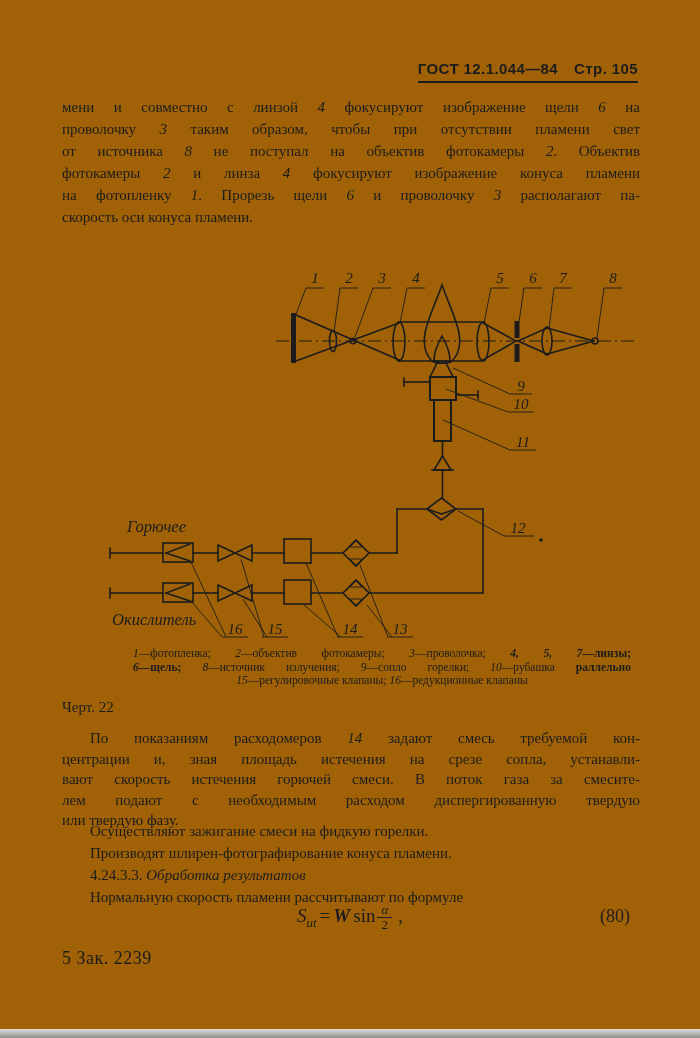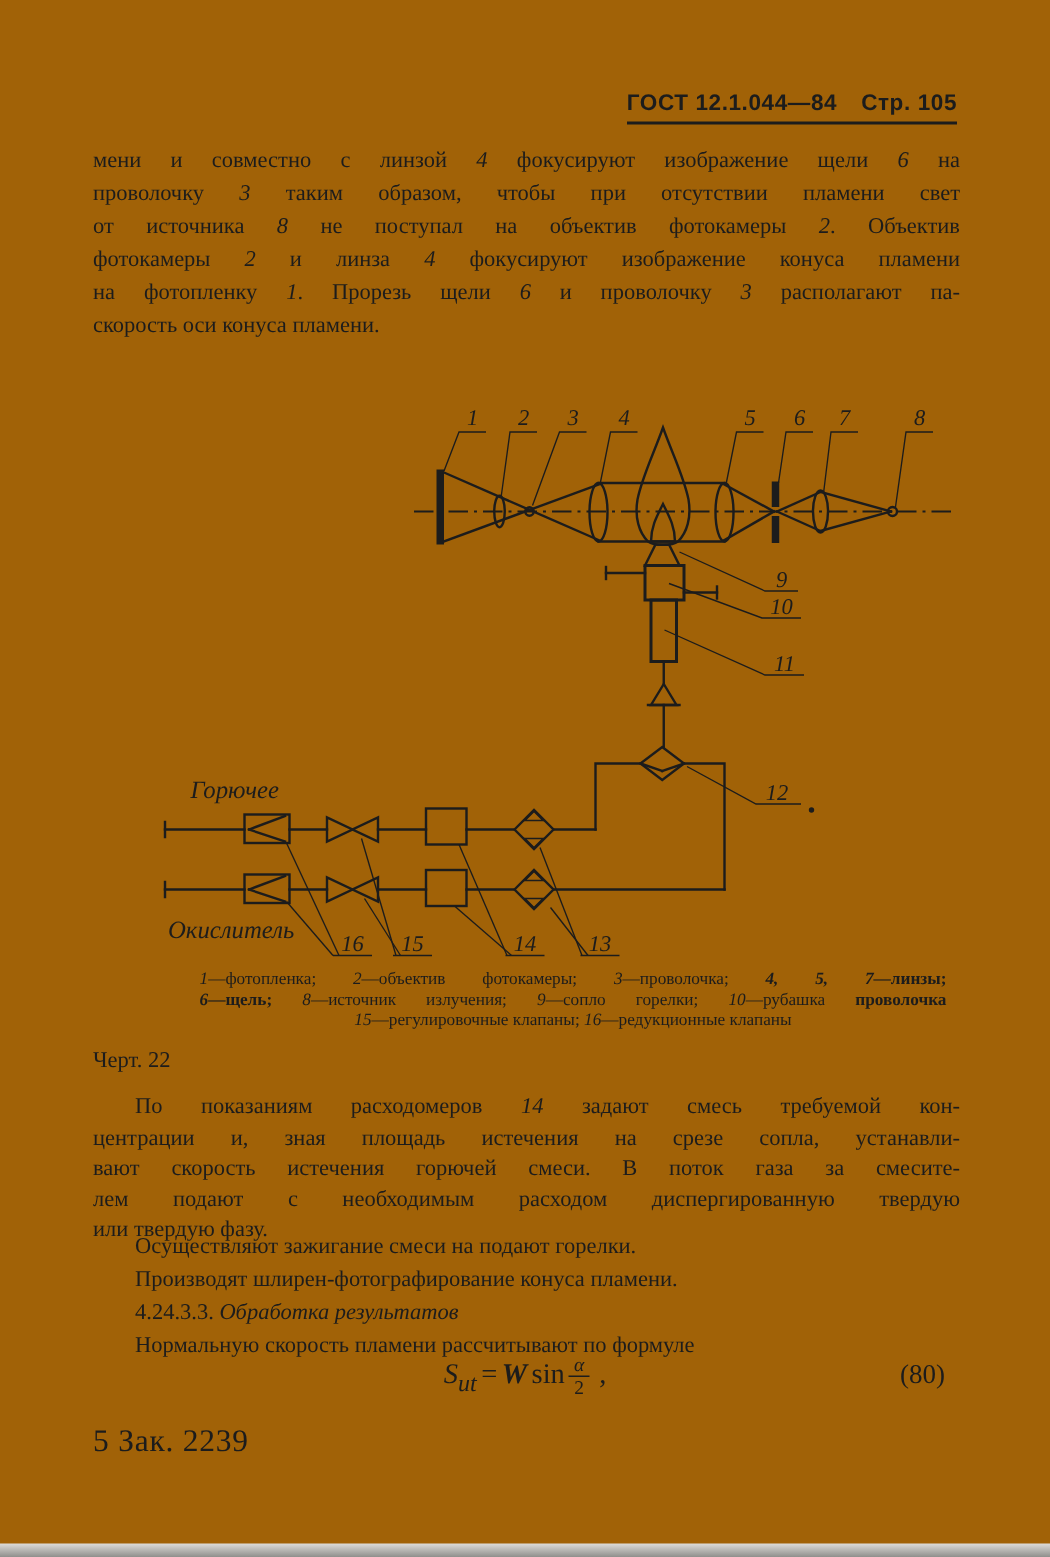--- a/index.html
+++ b/index.html
@@ -25,30 +25,30 @@
   .indent{text-indent:28px;}
   .para i, .legend i{font-style:italic;}
   
   #legend{left:133px;top:647px;width:498px;font-size:11.5px;line-height:13.6px;}
   .legend-line{text-align:justify;text-align-last:justify;}
   .legend-last{text-align:left;text-align-last:center;}
   #figcap{left:62px;top:699px;width:500px;text-align:left;font-size:15px;}
   
   #formula-row{left:62px;right:62px;top:903px;height:34px;}
   #formula{display:block;text-align:center;font-size:19px;font-style:italic;white-space:nowrap;}
-  #formula sub{font-size:16px;}
+  #formula sub{font-size:13px;}
   .f-eq{font-style:normal;padding:0 3px;}
   .f-bold{font-weight:bold;}
   .f-fn{font-style:normal;margin-left:3px;}
   .f-frac{display:inline-block;vertical-align:-7px;text-align:center;font-size:13px;line-height:1.1;margin-left:2px;}
   .f-num{display:block;border-bottom:1.3px solid #1c1c1c;padding:0 4px;}
   .f-den{display:block;font-style:normal;}
   .f-tail{font-style:normal;margin-left:6px;}
   #ftag{position:absolute;right:8px;top:3px;font-size:18px;text-align:right;}
-  #footer{left:62px;top:948px;font-size:21px;letter-spacing:.5px;}
+  #footer{left:62px;top:948px;font-size:18px;letter-spacing:.5px;}
   
   .d{stroke:#1c1c1c;fill:none;stroke-width:1.6;stroke-linecap:square;stroke-linejoin:miter;}
   .d2{stroke:#1c1c1c;fill:none;stroke-width:2;}
   .thin{stroke:#1c1c1c;fill:none;stroke-width:0.9;}
   .solid{fill:#1c1c1c;stroke:none;}
   .axis{stroke:#1c1c1c;stroke-width:1.2;fill:none;stroke-dasharray:13 4 2 4;}
   .dt{font:italic 15px "Liberation Serif", serif;fill:#1c1c1c;}
   .dl{font:italic 16.5px "Liberation Serif", serif;fill:#1c1c1c;}
   #bottom-edge{left:0;right:0;bottom:0;height:9px;background:linear-gradient(to bottom,#dedcd8,#8f8f8c);}
 </style>
@@ -196,32 +196,32 @@
       <text class="dt" x="350" y="634" text-anchor="middle">14</text>
       <text class="dt" x="275" y="634" text-anchor="middle">15</text>
       <text class="dt" x="235" y="634" text-anchor="middle">16</text>
       <text class="dl" x="127" y="532">Горючее</text>
       <text class="dl" x="112" y="625">Окислитель</text>
     </g>
   </svg>
 
   <div id="legend" class="abs legend">
     <div class="legend-line"><i>1</i>—фотопленка; <i>2</i>—объектив фотокамеры; <i>3</i>—проволочка; <b><i>4, 5, 7</i>—линзы;</b></div>
-    <div class="legend-line"><b><i>6</i>—щель;</b> <i>8</i>—источник излучения; <i>9</i>—сопло горелки; <i>10</i>—рубашка <b>проволочка</b></div>
+    <div class="legend-line"><b><i>6</i>—щель;</b> <i>8</i>—источник излучения; <i>9</i>—сопло горелки; <i>10</i>—рубашка <b>раллельно</b></div>
     <div class="legend-line legend-last"><i>15</i>—регулировочные клапаны; <i>16</i>—редукционные клапаны</div>
   </div>
 
   <div id="figcap" class="abs">Черт. 22</div>
 
   <div class="abs para" style="top:728px;line-height:20.6px;">
     <div class="just indent">По показаниям расходомеров <i>14</i> задают смесь требуемой кон-<br>центрации и, зная площадь истечения на срезе сопла, устанавли-<br>вают скорость истечения горючей смеси. В поток газа за смесите-<br>лем подают с необходимым расходом диспергированную твердую</div>
     <div>или твердую фазу.</div>
   </div>
 
-  <div class="abs para indent" style="top:820px;">Осуществляют зажигание смеси на подают горелки.</div>
+  <div class="abs para indent" style="top:820px;">Осуществляют зажигание смеси на фидкую горелки.</div>
   <div class="abs para indent" style="top:842px;">Производят шлирен-фотографирование конуса пламени.</div>
 
   <div class="abs para indent" style="top:864px;">
     <span>4.24.3.3.</span>
     <i>Обработка результатов</i>
   </div>
 
   <div class="abs para indent" style="top:886px;">Нормальную скорость пламени рассчитывают по формуле</div>
 
   <div id="formula-row" class="abs">

